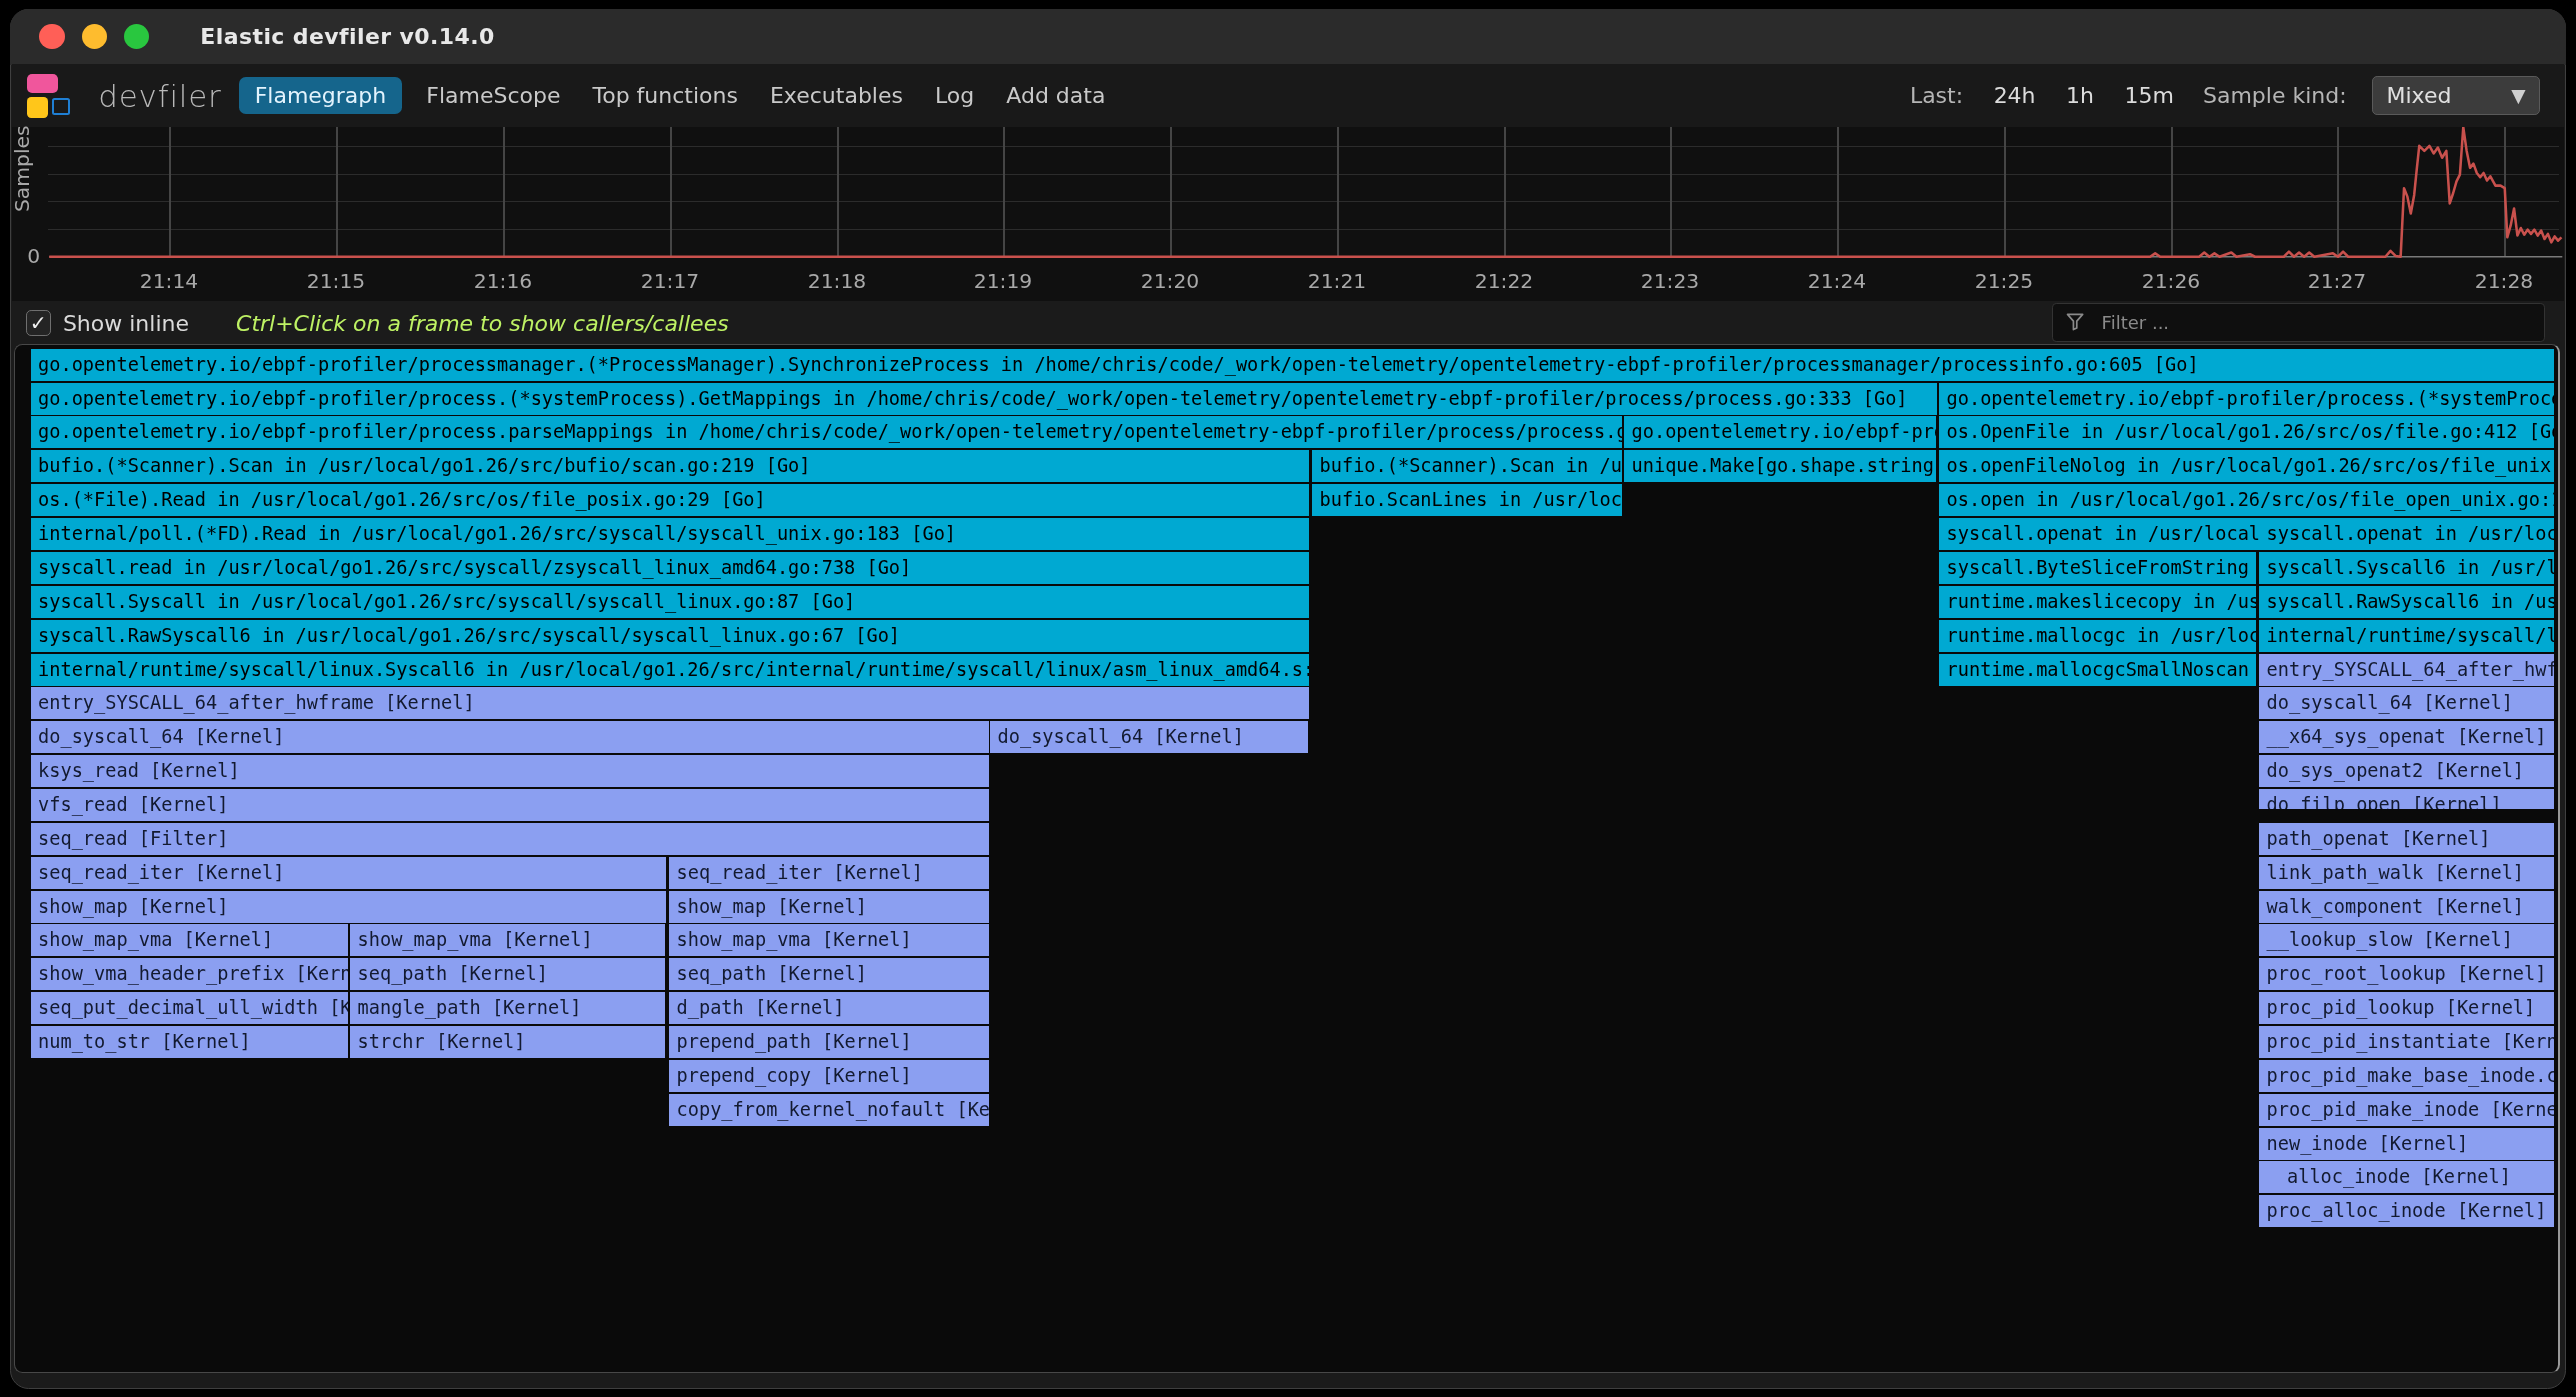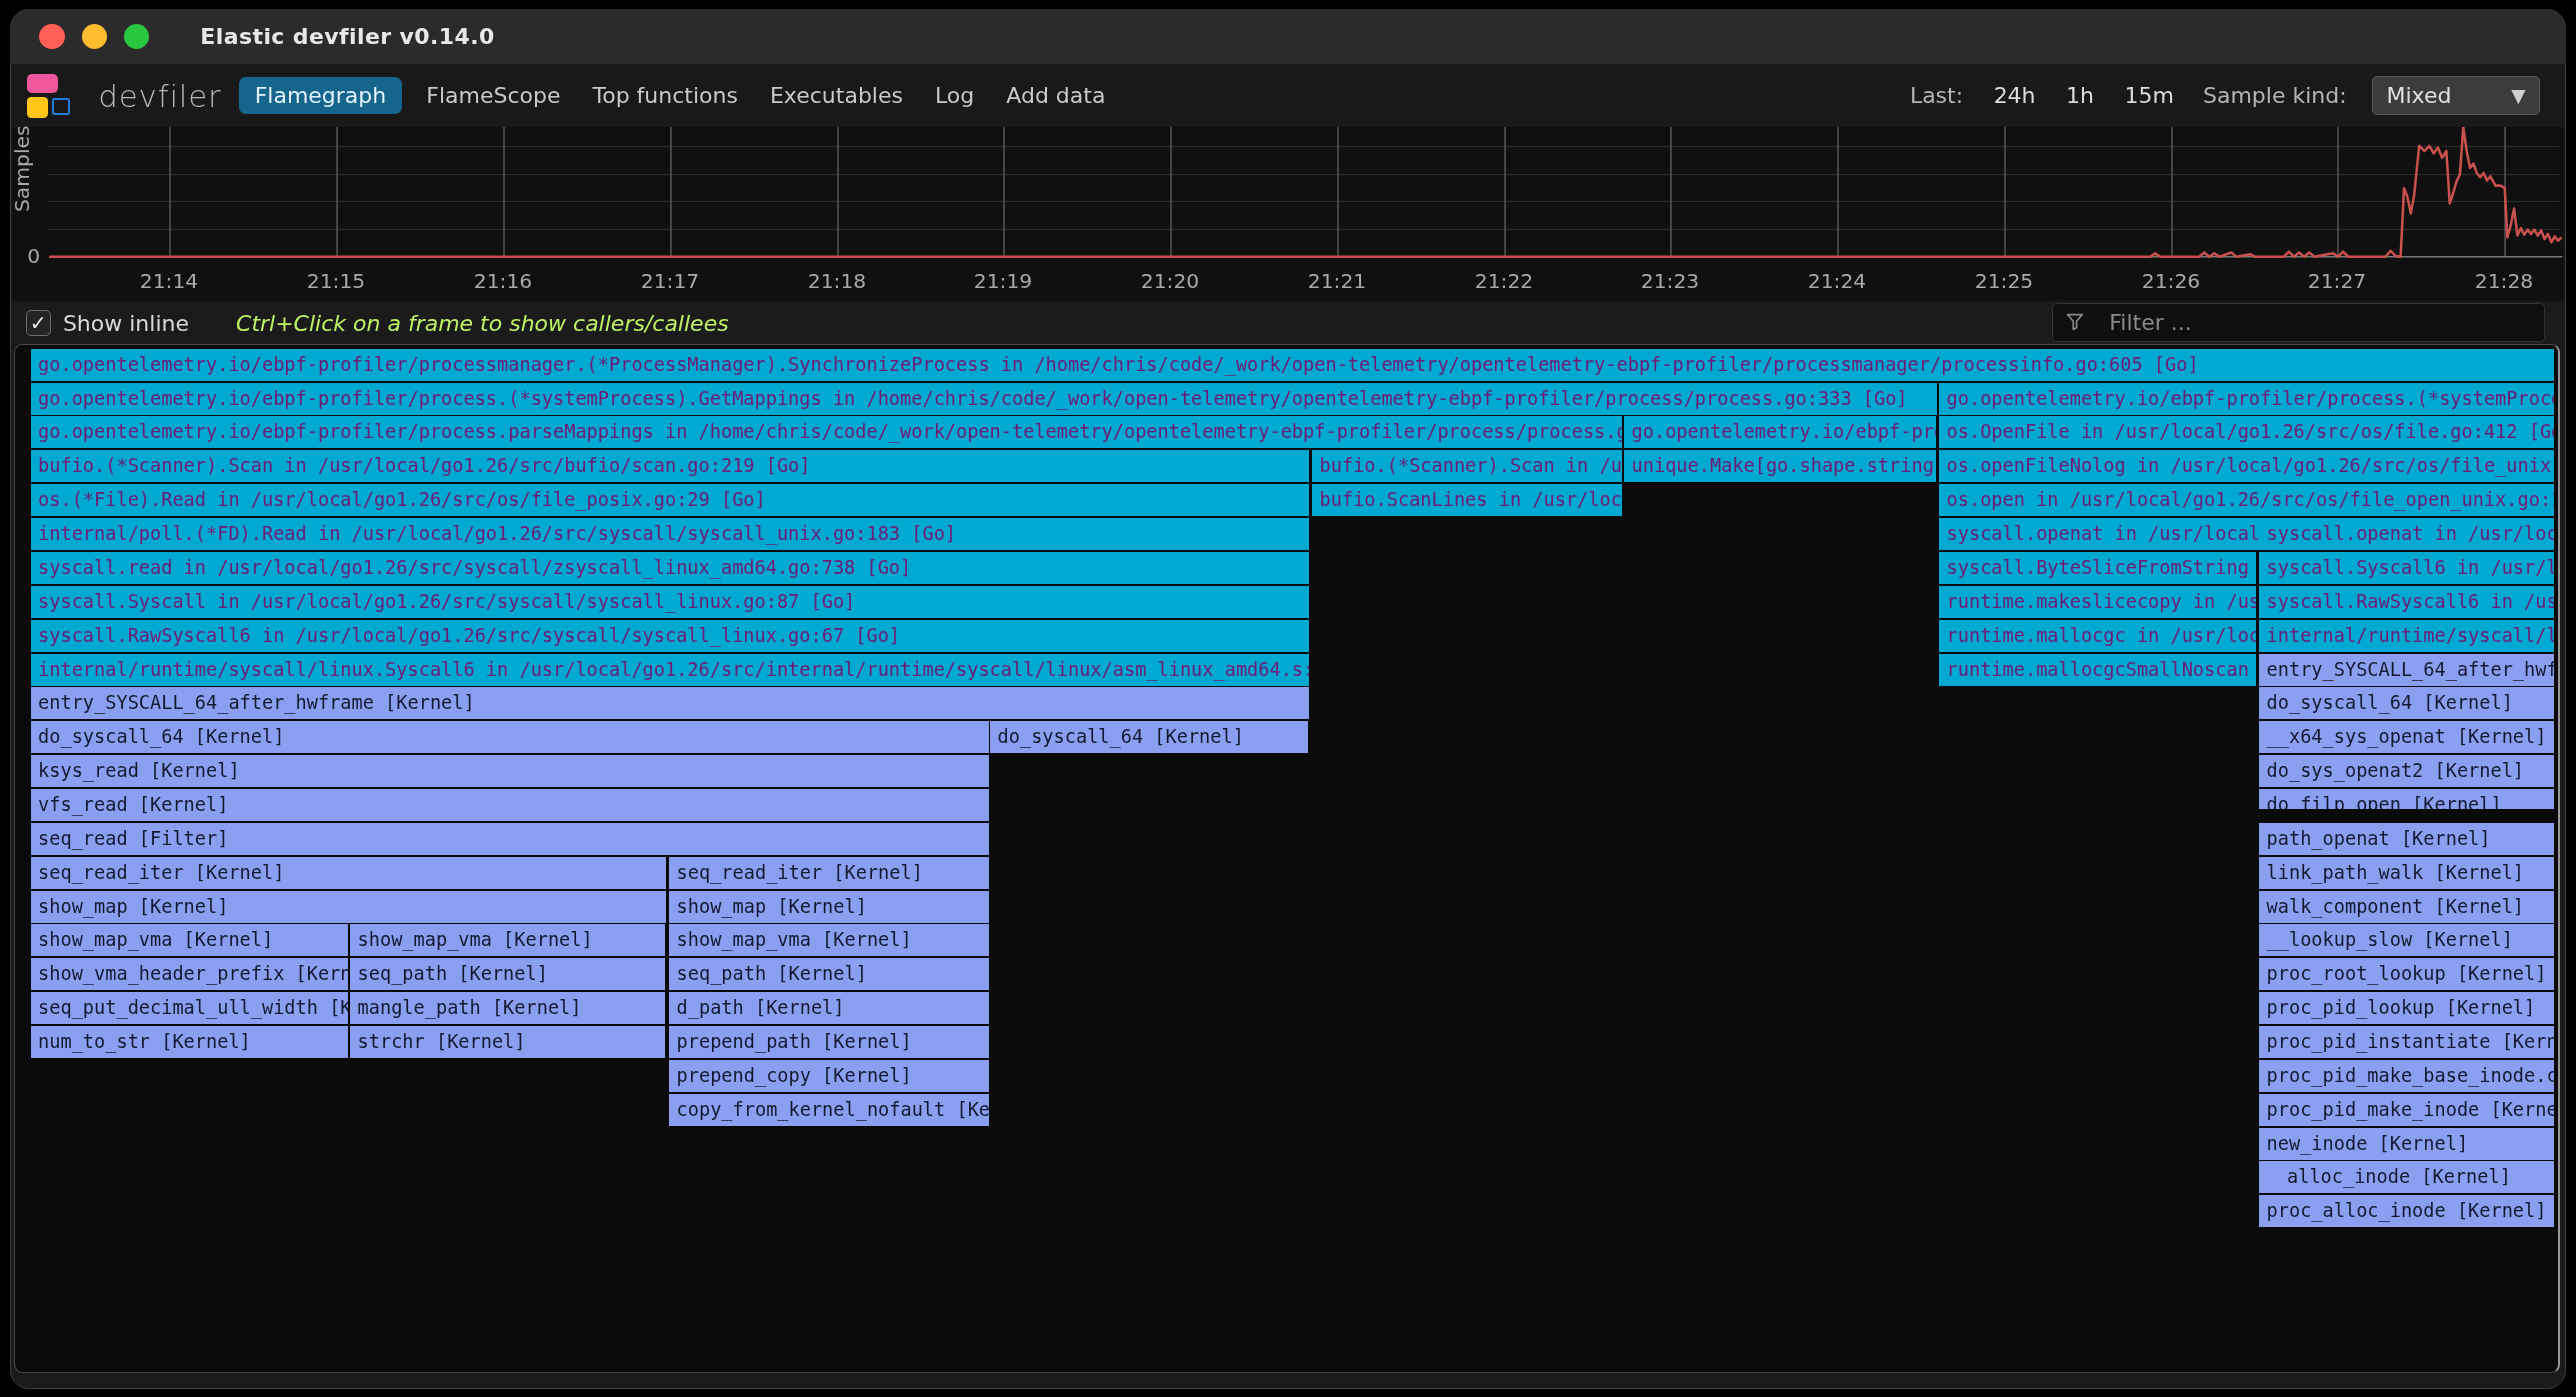--- a/index.html
+++ b/index.html
@@ -46,31 +46,31 @@
   #spark-svg{position:absolute;left:0;top:0;width:2552px;height:174px;}
   
   #flame-toolbar{position:absolute;left:12px;top:301px;width:2552px;height:44px;display:flex;align-items:center;}
   #show-inline-checkbox{width:25.4px;height:25.4px;margin-left:13.5px;background:#242424;border:1.7px solid #6f6f6f;
       border-radius:5.1px;display:flex;align-items:center;justify-content:center;color:#efefef;
       font-size:20.3px;cursor:pointer;box-sizing:border-box;}
   #show-inline-label{color:#dadada;font-size:22px;margin-left:12px;}
   #frame-hint{color:#bef264;font-size:22px;font-style:italic;margin-left:47px;}
   #filter-box{position:absolute;right:18.6px;top:1.7px;width:493px;height:39px;background:#0f0f0f;
       border:0.8px solid #333;border-radius:4.2px;display:flex;align-items:center;padding:0 12px;box-sizing:border-box;}
-  #filter-input{background:transparent;border:none;outline:none;color:#7dd3fc;font-size:22px;
-      width:100%;margin-left:22px;font-family:"DejaVu Sans","Liberation Sans",sans-serif;}
+  #filter-input{background:transparent;border:none;outline:none;color:#7dd3fc;font-size:18px;
+      width:100%;margin-left:14px;font-family:"DejaVu Sans","Liberation Sans",sans-serif;}
   #filter-input::placeholder{color:#8a8a8a;}
   
   #flame-panel{position:absolute;left:13.5px;top:344px;width:2546px;height:1029px;background:#0a0a0a;
       border:1.7px solid #484848;border-right:2.5px solid #989898;border-radius:8.5px;box-sizing:border-box;}
   #flame-layer{position:absolute;left:0;top:0;width:2576px;height:1398px;pointer-events:none;}
   .frame{position:absolute;font-family:"DejaVu Sans Mono","Liberation Mono",monospace;font-size:18.6px;
       line-height:32px;overflow:hidden;white-space:pre;padding-left:7.6px;box-sizing:border-box;
       cursor:pointer;pointer-events:auto;}
-  .frame.go{background:#00a9d2;color:#701a75;}
+  .frame.go{background:#00a9d2;color:#000000;}
   .frame.kernel{background:#8b9ff1;color:#131a30;}
 </style>
 </head>
 <body>
 
 <div id="canvas">
   <div id="window"></div>
 
   <div id="titlebar">
     <div class="lights">

